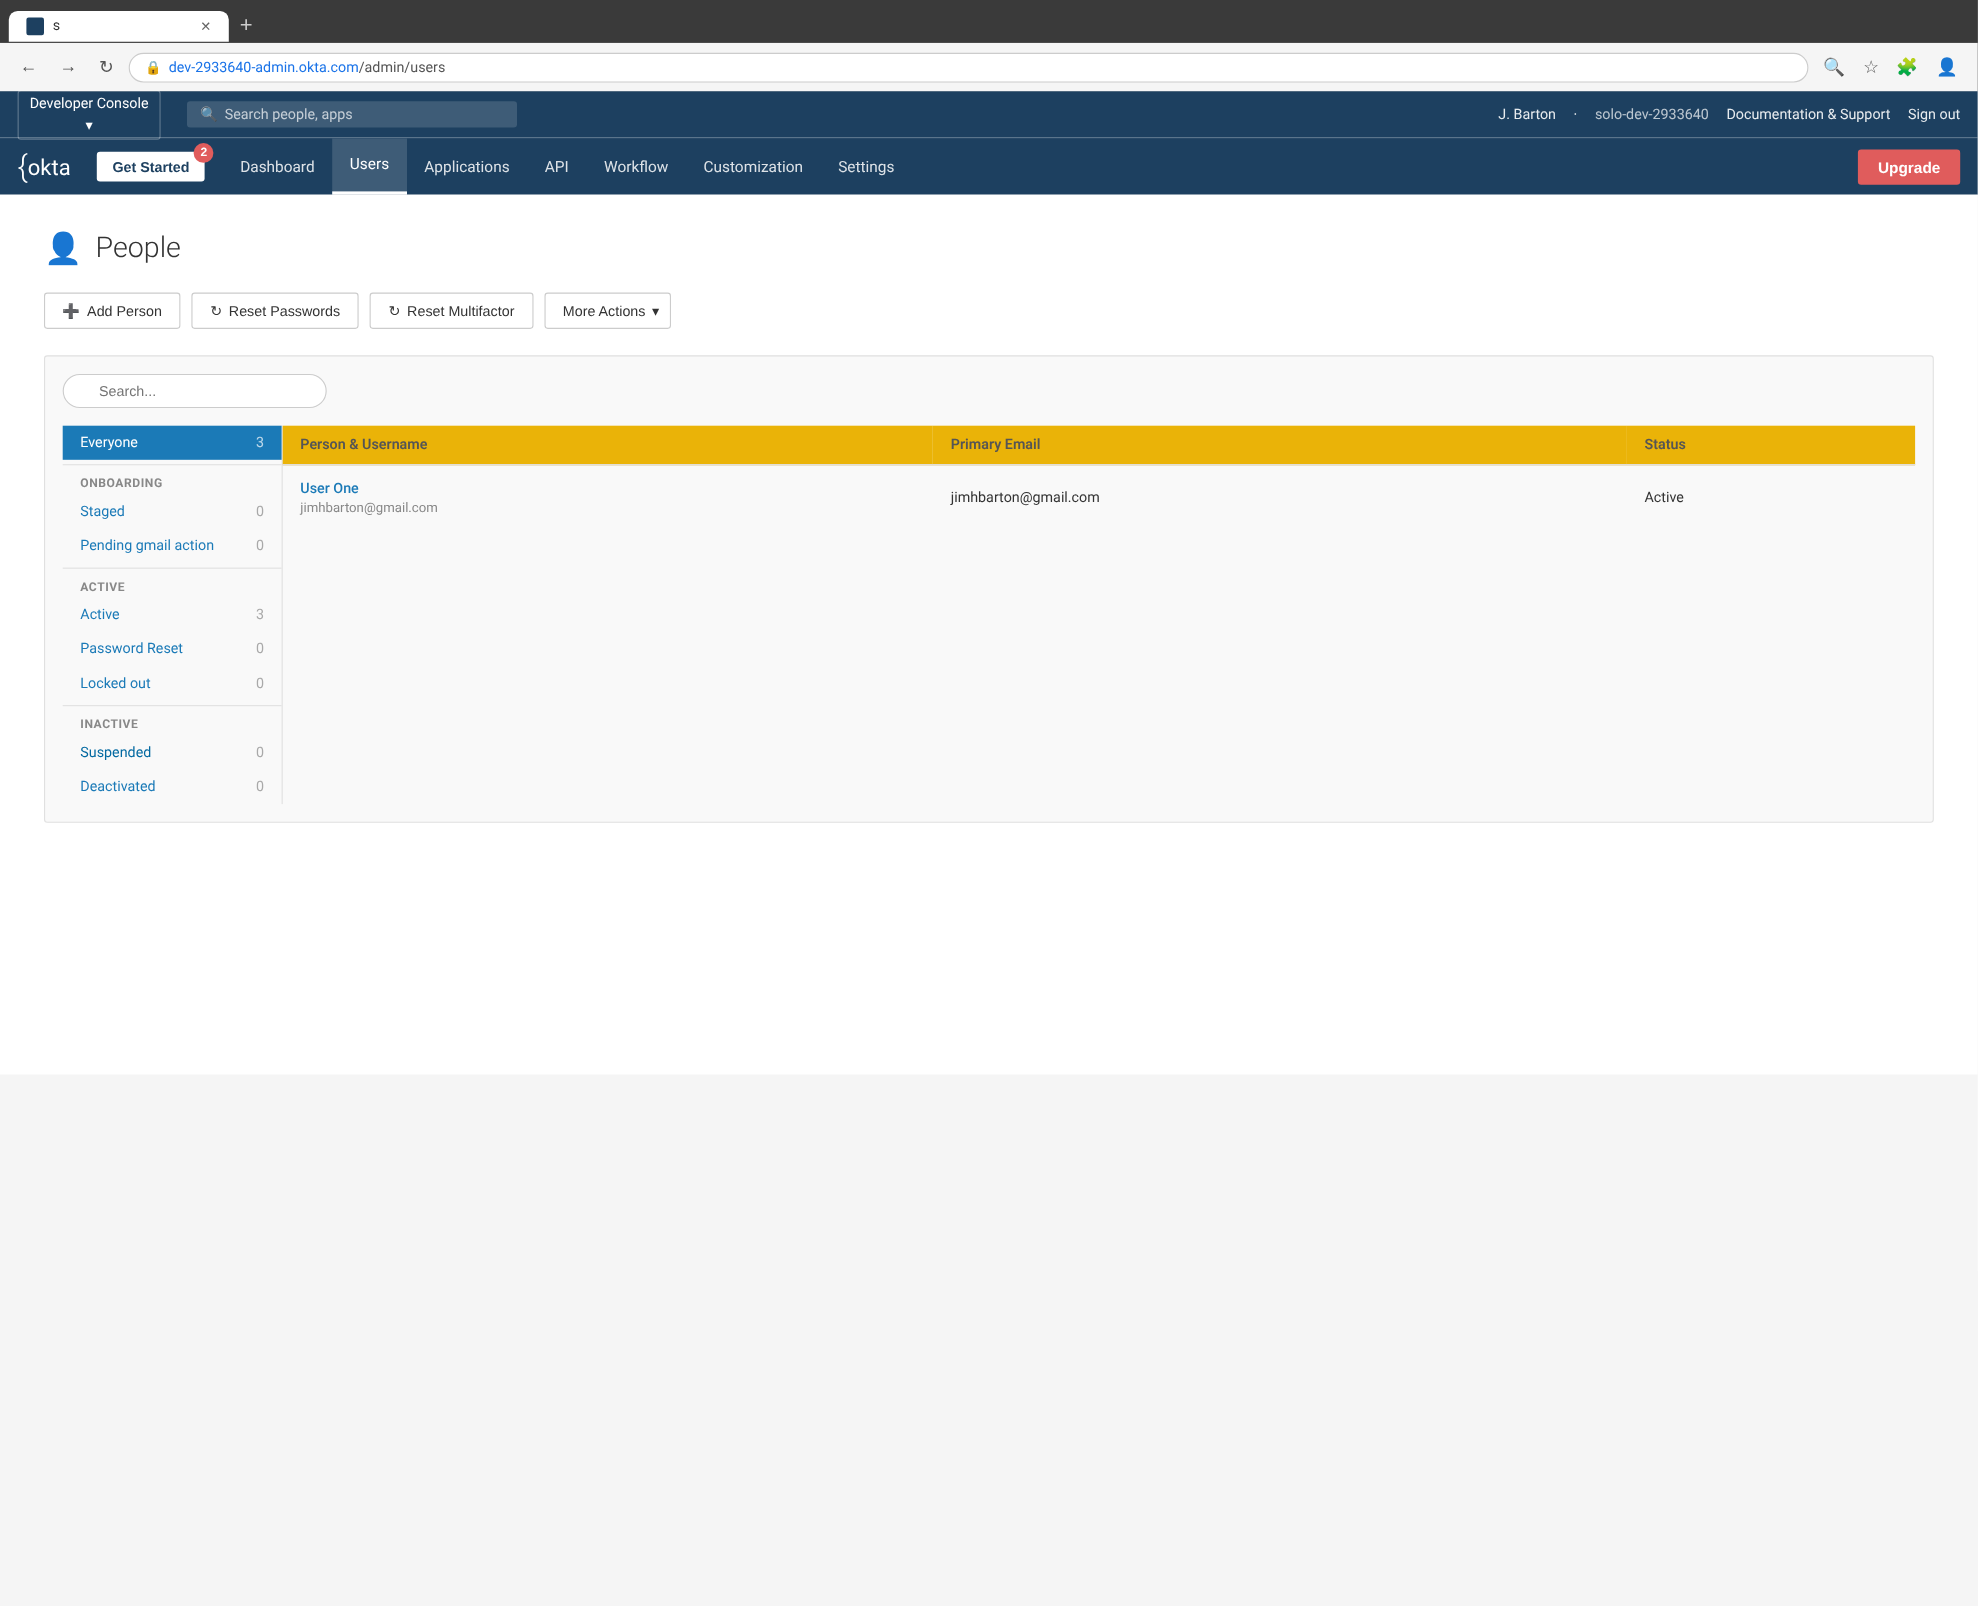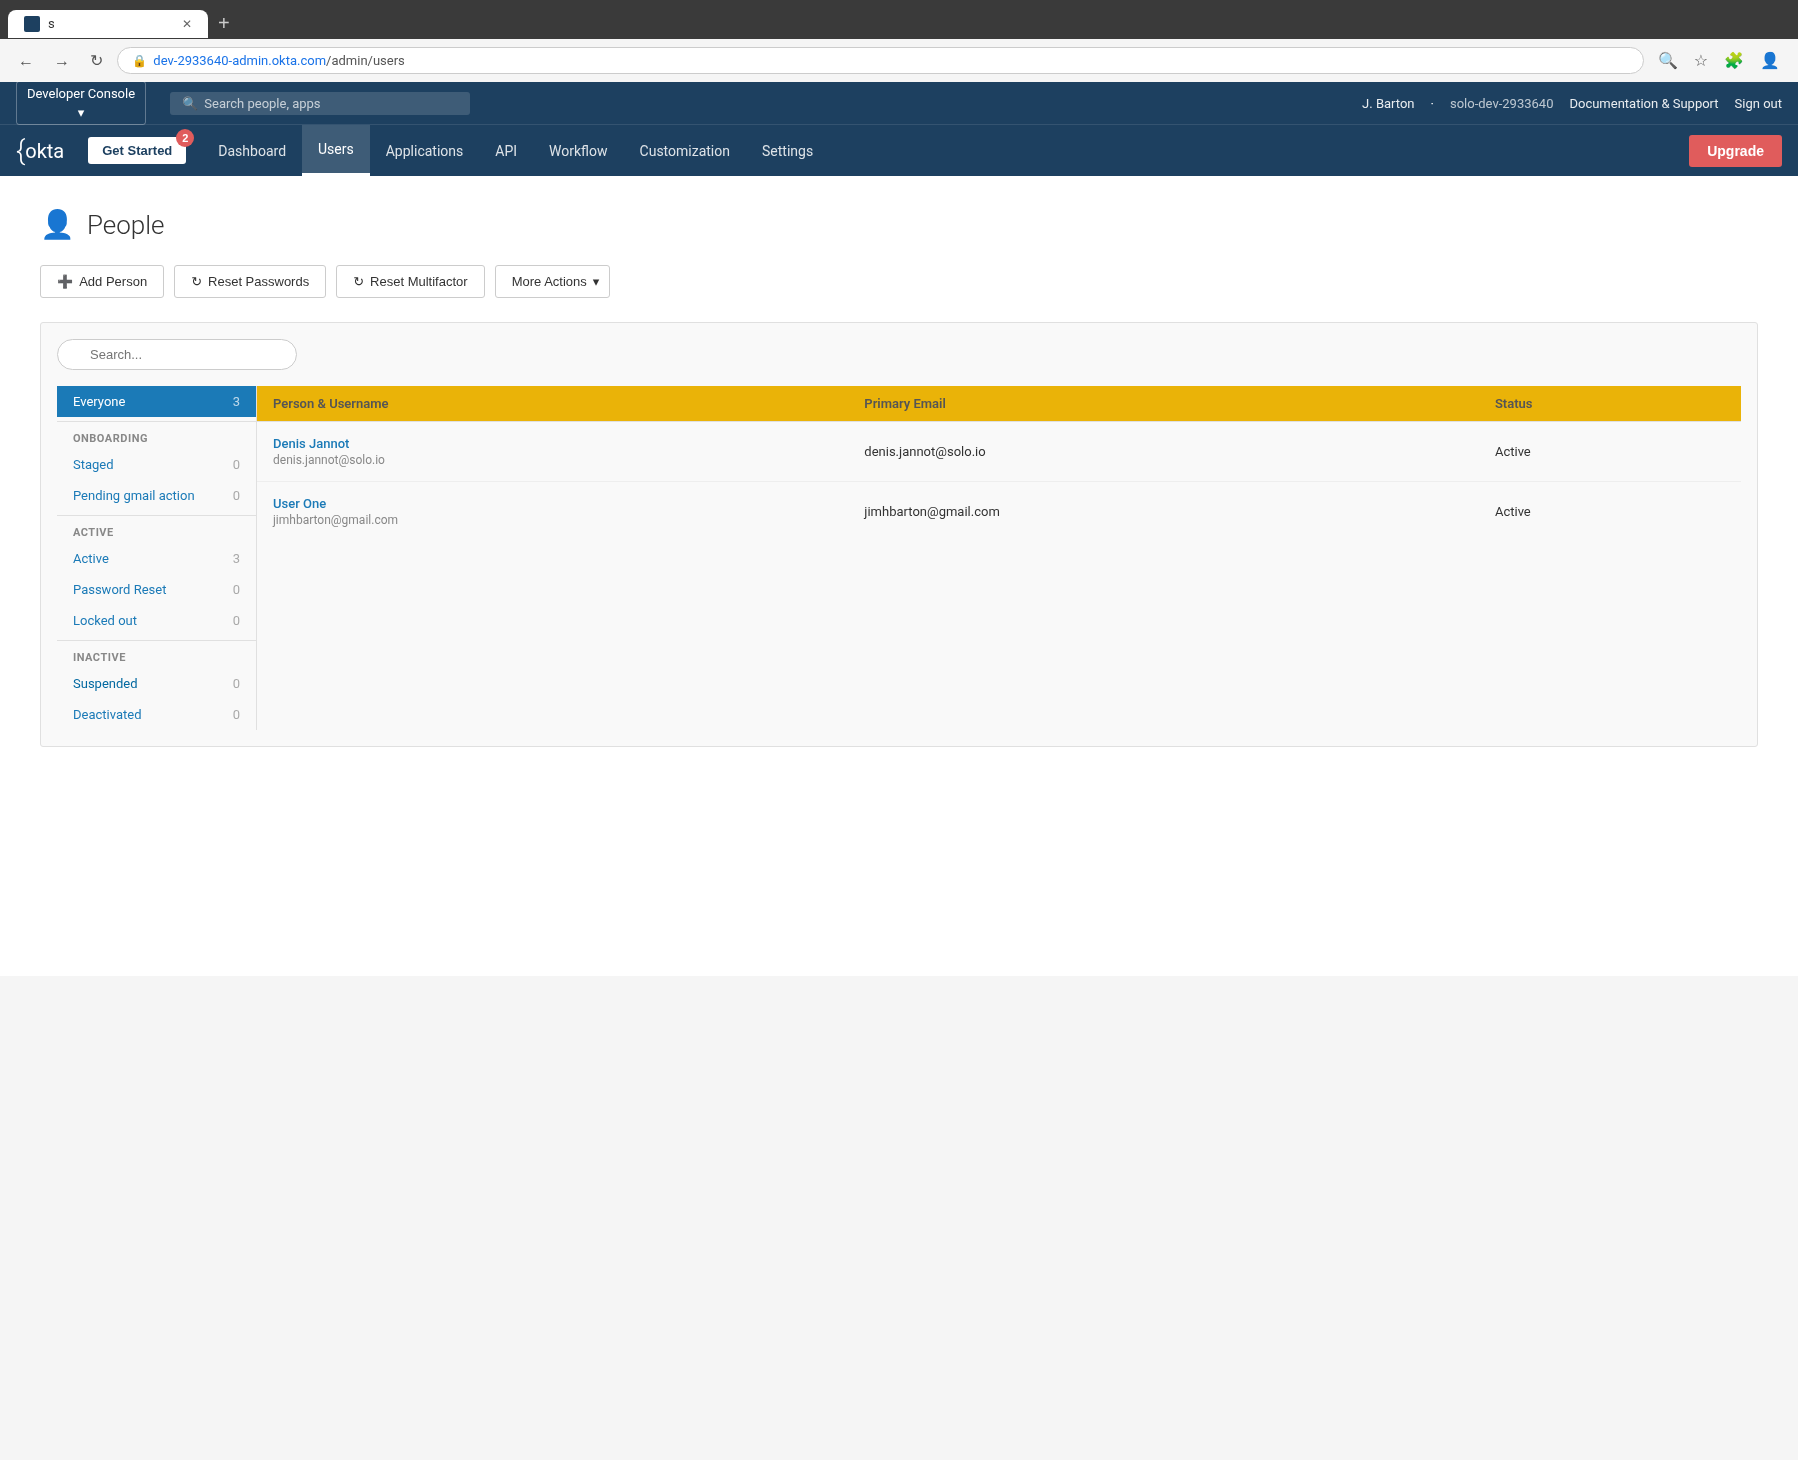--- a/index.html
+++ b/index.html
@@ -236,28 +236,20 @@
           <thead>
             <tr>
               <th>Person &amp; Username</th>
               <th>Primary Email</th>
               <th>Status</th>
             </tr>
           </thead>
           <tbody id="users-tbody">
               <tr>
     <td>
-      <div class="user-name">Denis Jannot</div>
-      <div class="user-username">denis.jannot@solo.io</div>
-    </td>
-    <td>denis.jannot@solo.io</td>
-    <td class="status-active">Active</td>
-  </tr>
-              <tr>
-    <td>
       <div class="user-name">User One</div>
       <div class="user-username">jimhbarton@gmail.com</div>
     </td>
     <td>jimhbarton@gmail.com</td>
     <td class="status-active">Active</td>
   </tr>
             </tbody>
         </table>
       </div>
     </div>

